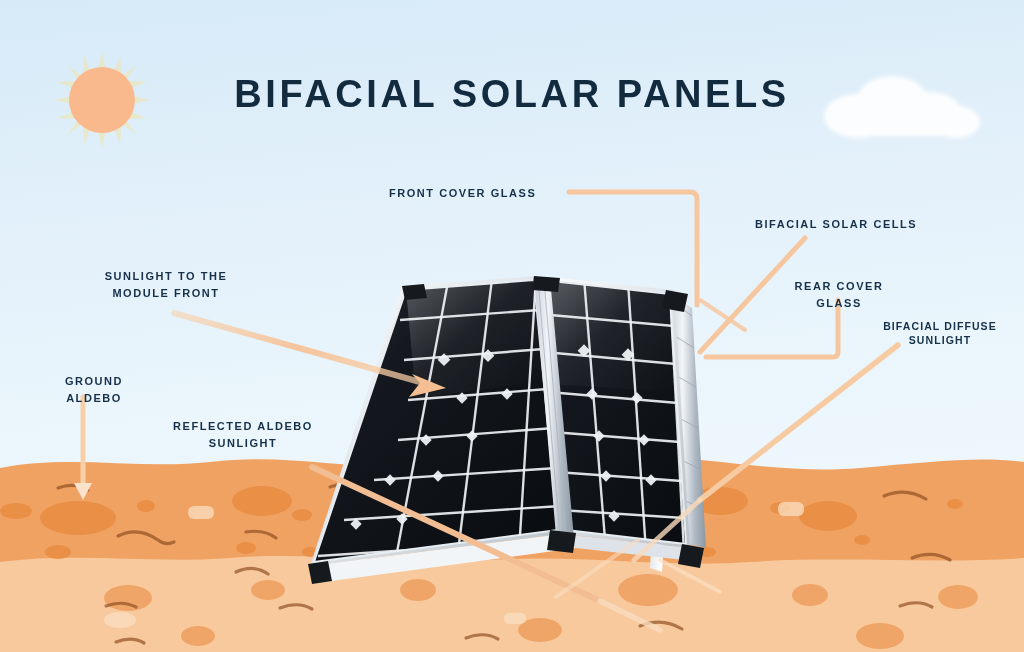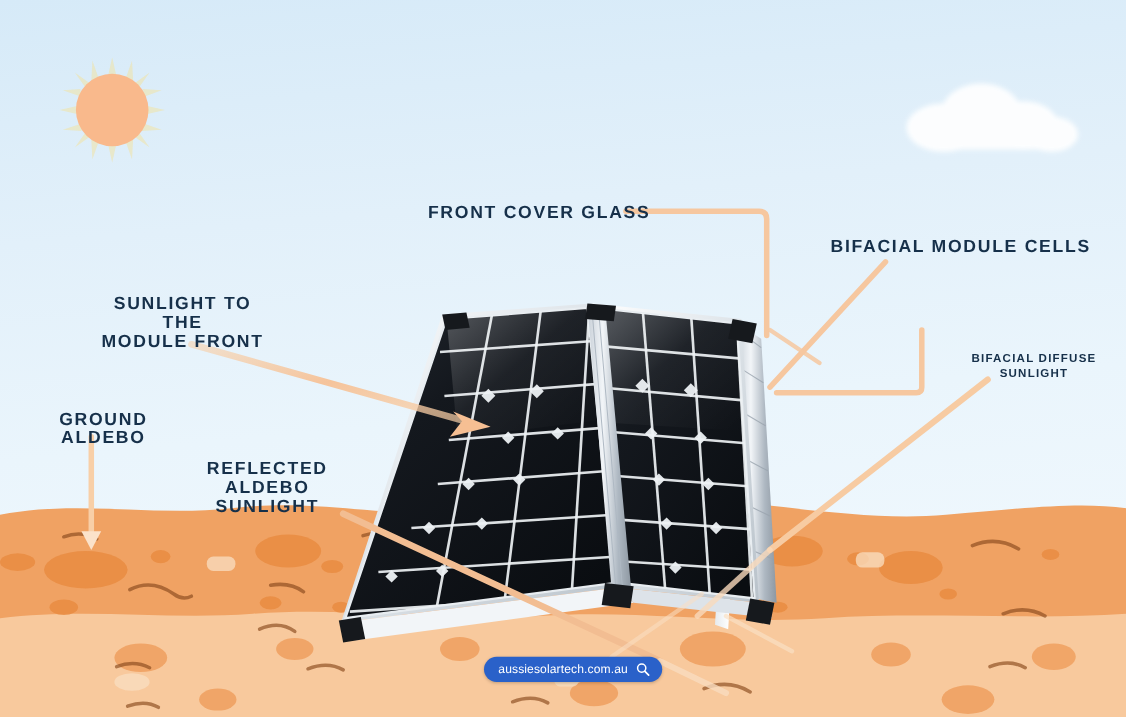--- a/index.html
+++ b/index.html
@@ -92,21 +92,21 @@
     position: absolute;
     left: 288px; top: 272px;
     width: 430px; height: 330px;
   }
 
   
   .lbl {
     position: absolute;
     color: #16304a;
     font-weight: 700;
-    font-size: 16px;
+    font-size: 11px;
     letter-spacing: 1.55px;
     line-height: 17px;
     font-family: "Liberation Sans", sans-serif;
     white-space: pre-line;
   }
   .lbl.small {
     font-size: 10.5px;
     letter-spacing: 1.1px;
     line-height: 14px;
   }
@@ -177,20 +177,21 @@
   <svg class="cloud" viewBox="0 0 170 72">
     <g fill="#ffffff">
       <ellipse cx="40" cy="44" rx="34" ry="22"></ellipse>
       <ellipse cx="74" cy="30" rx="36" ry="26"></ellipse>
       <ellipse cx="112" cy="42" rx="32" ry="22"></ellipse>
       <ellipse cx="138" cy="50" rx="24" ry="16"></ellipse>
       <rect x="22" y="42" width="124" height="22" rx="11"></rect>
     </g>
   </svg>
 
+  <div class="title">BIFACIAL SOLAR PANELS</div>
 
   <svg class="ground" viewBox="0 0 1024 212" preserveAspectRatio="none">
 
     <path d="M0,28 C70,14 140,30 210,22 C290,13 340,30 420,26 C500,22 560,8 640,14
              C720,20 790,34 860,28 C930,22 980,16 1024,22 L1024,212 L0,212 Z" fill="#f0a263"></path>
 
     <path d="M0,122 C80,112 150,124 230,118 C320,111 400,126 490,120
              C580,114 660,128 750,122 C840,116 940,124 1024,118 L1024,212 L0,212 Z" fill="#f8c99d"></path>
 
     <g fill="#e98c42" opacity="0.85">
@@ -418,36 +419,31 @@
     <path d="M312,467 L600,601" stroke="#f2bd92" stroke-width="6" fill="none" stroke-linecap="round"></path>
     <path d="M600,601 L660,630" stroke="#f9dcbf" stroke-width="5.5" fill="none" stroke-linecap="round" opacity="0.8"></path>
 
     <path d="M660,560 L720,592" stroke="#fadfc3" stroke-width="4" fill="none" stroke-linecap="round" opacity="0.7"></path>
     <path d="M638,540 L556,597" stroke="#fadfc3" stroke-width="4" fill="none" stroke-linecap="round" opacity="0.55"></path>
     <path d="M700,300 L745,330" stroke="#f6c79f" stroke-width="4" fill="none" stroke-linecap="round" opacity="0.85"></path>
   </svg>
 
   <div class="lbl l" id="lbl-front-cover-glass">FRONT COVER GLASS</div>
 
-  <div class="lbl l" id="lbl-bifacial-cells">BIFACIAL MODULE CELLS</div>
-
+  <div class="lbl l" id="lbl-bifacial-cells">BIFACIAL SOLAR CELLS</div>
+
+  <div class="lbl c" id="lbl-rear-cover-glass">REAR COVER
+GLASS</div>
 
   <div class="lbl small c" id="lbl-reflected-diffuse">BIFACIAL DIFFUSE
 SUNLIGHT</div>
 
   <div class="lbl c" id="lbl-sunlight-front">SUNLIGHT TO THE
 MODULE FRONT</div>
 
   <div class="lbl c" id="lbl-ground-albedo">GROUND
 ALDEBO</div>
 
   <div class="lbl c" id="lbl-reflected-direct">REFLECTED ALDEBO
 SUNLIGHT</div>
 
-  <div class="badge">
-    <span class="badge-text">aussiesolartech.com.au</span>
-    <svg class="badge-icon" width="13" height="13" viewBox="0 0 16 16">
-      <circle cx="6.6" cy="6.6" r="4.6" fill="none" stroke="#ffffff" stroke-width="1.7"></circle>
-      <line x1="10.2" y1="10.2" x2="14.4" y2="14.4" stroke="#ffffff" stroke-width="1.9" stroke-linecap="round"></line>
-    </svg>
-  </div>
 
 </div>
 
 </body></html>

